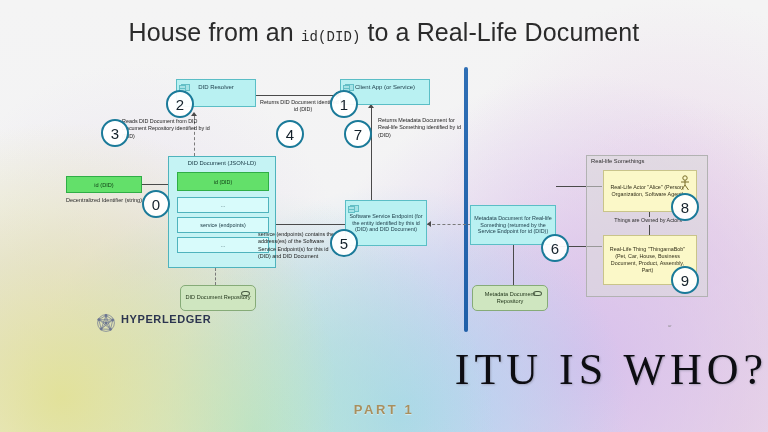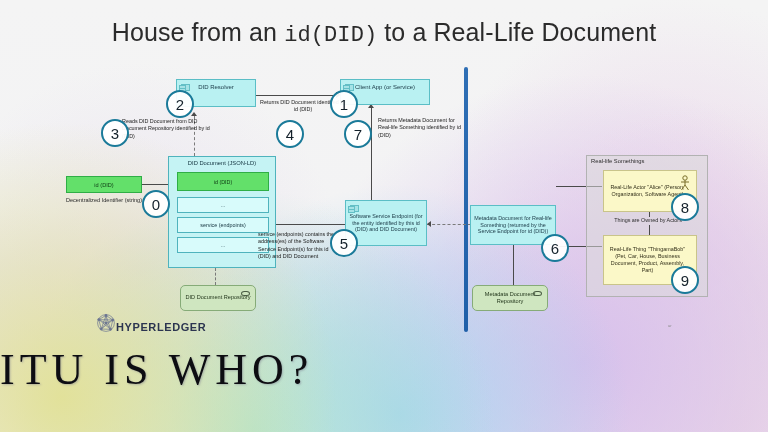--- a/index.html
+++ b/index.html
@@ -29,21 +29,21 @@
       linear-gradient(to bottom, #f4f4f4 0%, #f3f3f4 48%, #eceaf2 62%, #e9e7f0 80%, #f0eef4 100%);
   }
 
   
   .title {
     position: absolute; left: 0; top: 18px; width: 768px;
     text-align: center;
     font-size: 25px; color: #2b2b2b; letter-spacing: .1px;
     white-space: nowrap;
   }
-  .title .mono { font-family: "Liberation Mono", monospace; font-size: 22px; margin-top: 40px; }
+  .title .mono { font-family: "Liberation Mono", monospace; font-size: 14px; margin-top: 40px; }
 
   
   .diagram { position: absolute; left: 0; top: 0; width: 768px; height: 340px; }
 
   .divider {
     position: absolute; left: 464px; top: 67px; width: 4px; height: 265px;
     background: linear-gradient(to bottom,#2f6fb5,#1f5fa8);
     border-radius: 2px;
   }
 
@@ -195,31 +195,31 @@
     position: absolute; height: 0; border-top: 1px dashed #7a7a7a;
   }
   .arrowhead {
     position: absolute; width: 0; height: 0;
   }
   .ah-right { border-left: 4px solid #4a4a4a; border-top: 3px solid transparent; border-bottom: 3px solid transparent; }
   .ah-left  { border-right: 4px solid #4a4a4a; border-top: 3px solid transparent; border-bottom: 3px solid transparent; }
   .ah-up    { border-bottom: 4px solid #4a4a4a; border-left: 3px solid transparent; border-right: 3px solid transparent; }
 
   
-  .hlLogo { position: absolute; left: 96px; top: 313px; display: flex; align-items: flex-end; }
+  .hlLogo { position: absolute; left: 96px; top: 313px; display: flex; align-items: flex-start; gap: 5px; }
   .hlWord { font-size: 11px; font-weight: bold; color: #2c3550; letter-spacing: .6px; }
 
   .credit {
     position: absolute; left: 668px; top: 323px; font-size: 4px; color: #8a8a8a;
   }
 
   
   .banner-main {
     position: absolute; left: 0; top: 344px; width: 768px;
-    text-align: left;
+    text-align: right;
     font-family: "Liberation Serif", serif;
     font-size: 44px; letter-spacing: 5px; color: #0d0d12;
     text-shadow: 1px 1px 2px rgba(120,120,140,.45);
   }
   .banner-sub {
     position: absolute; left: 0; top: 402px; width: 768px;
     text-align: center;
     font-size: 13px; font-weight: bold; letter-spacing: 2.5px;
     color: #a98f5e;
     text-shadow: 0 1px 1px rgba(255,255,255,.5);
@@ -359,14 +359,15 @@
           <path d="M10 2.4 L14.5 16.3 M16.8 7 L5.2 16 M2.8 6.6 L14.5 16.3 M10 2.4 L5.2 16 M2.8 6.6 L16.8 7"></path>
         </g>
       </svg>
       <span class="hlWord">HYPERLEDGER</span>
     </div>
 
     <div class="credit">ar</div>
   </div>
 
   <div class="banner-main">ITU IS WHO?</div>
+  <div class="banner-sub">PART 1</div>
 
 </div>
 
 </body></html>

